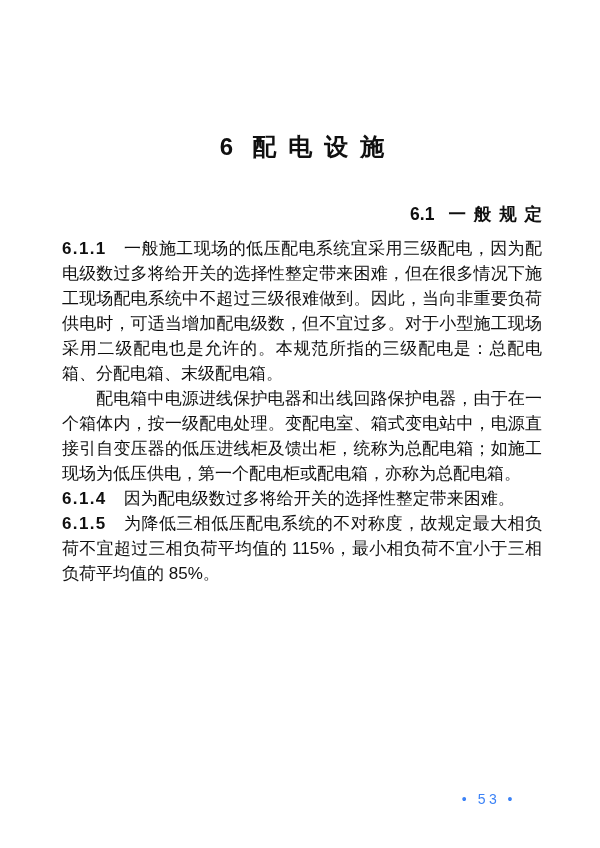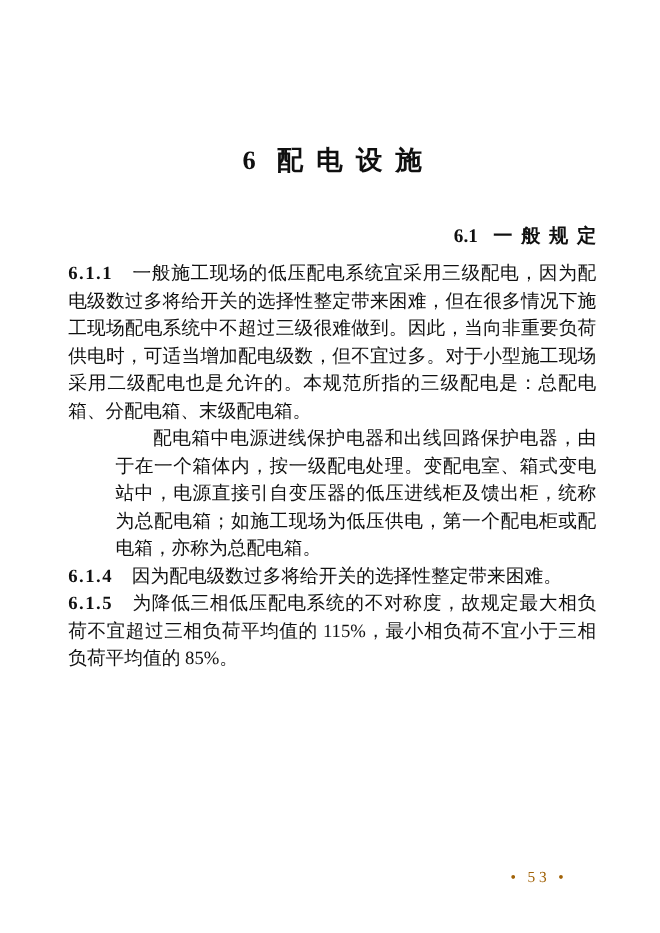--- a/index.html
+++ b/index.html
@@ -2,21 +2,21 @@
 <html><head>
 <meta charset="utf-8">
 <style>
   html, body { margin: 0; padding: 0; background: #ffffff; }
   .page {
     position: relative;
     width: 600px;
     height: 848px;
     background: #ffffff;
     color: #101010;
-    font-family: Liberation Serif, serif;
+    font-family: Liberation Sans, sans-serif;
     box-sizing: border-box;
     padding: 0 58px 0 62px;
     overflow: hidden;
   }
   h1.chapter {
     margin: 130px 0 0 0;
     text-align: center;
     font-size: 24px;
     font-weight: bold;
     line-height: 34px;
@@ -35,28 +35,28 @@
   h2.section .num { margin-right: 0.8em; }
   h2.section .ttl { letter-spacing: 0.45em; margin-right: -0.45em; }
   .body p {
     margin: 0;
     font-size: 17px;
     line-height: 25px;
     text-align: justify;
     text-justify: inter-ideograph;
   }
   .body p b.clause-num { font-weight: bold; margin-right: 1em; letter-spacing: 0.08em; }
-  .body p.indent { text-indent: 2em; margin-left: 43px; }
+  .body p.indent { text-indent: 2em; }
   .footer {
     position: absolute;
     top: 791px;
     right: 84px;
     font-size: 14px;
     letter-spacing: 0.25em;
-    color: #a16207;
+    color: #3b82f6;
   }
 </style>
 </head>
 <body>
 
 <div class="page">
 
   <h1 class="chapter"><span class="num">6</span><span class="ttl">配电设施</span></h1>
 
   <h2 class="section"><span class="num">6.1</span><span class="ttl">一般规定</span></h2>

